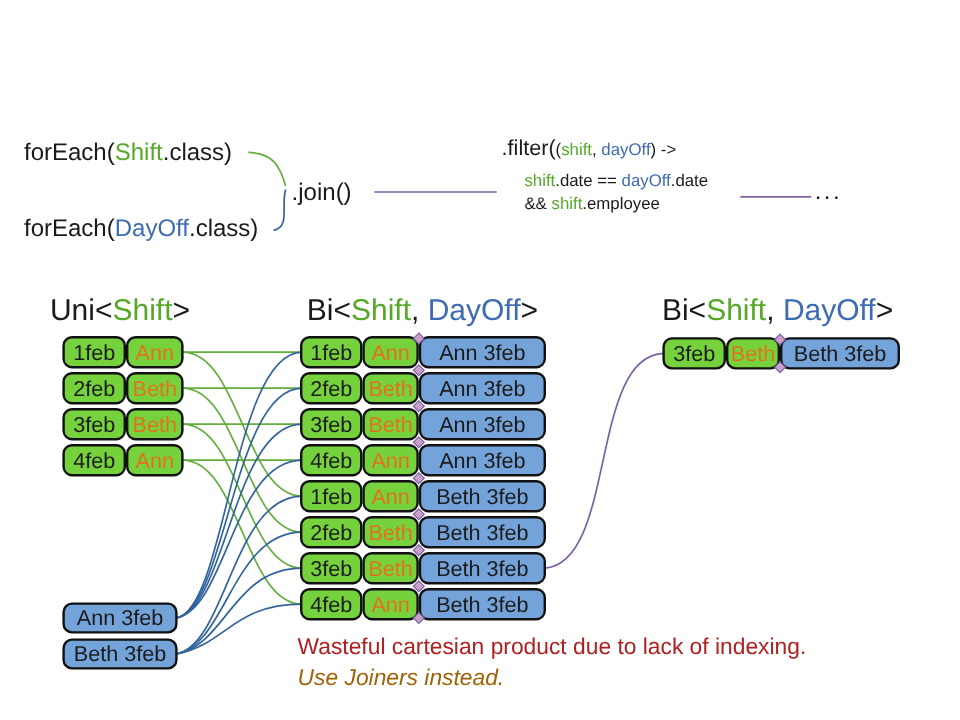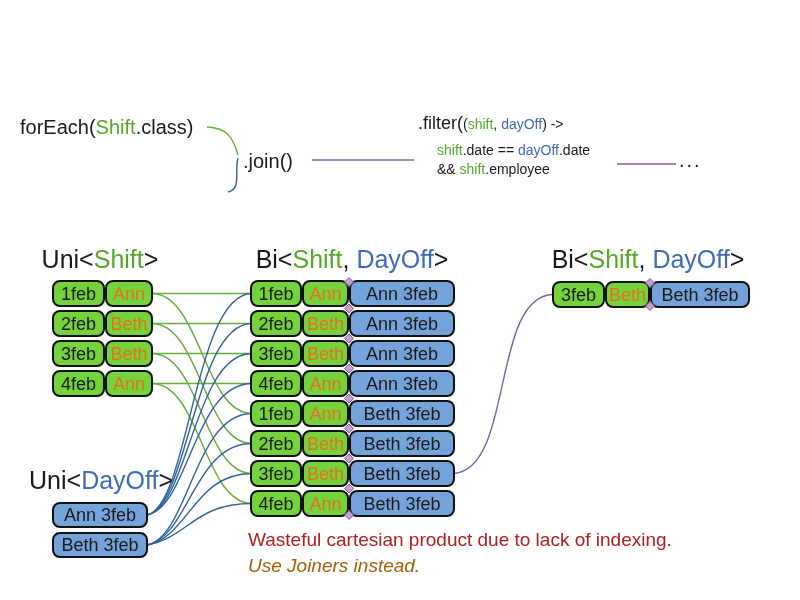--- a/index.html
+++ b/index.html
@@ -59,33 +59,33 @@
       <path d="M 147 515 C 189 507 194 383.5 252 383.5" fill="none" stroke="#31639C" stroke-width="1.4"></path>
       <path d="M 147 545 C 189 537 194 413.5 252 413.5" fill="none" stroke="#31639C" stroke-width="1.4"></path>
       <path d="M 147 545 C 189 537 194 443.5 252 443.5" fill="none" stroke="#31639C" stroke-width="1.4"></path>
       <path d="M 147 545 C 189 537 194 473.5 252 473.5" fill="none" stroke="#31639C" stroke-width="1.4"></path>
       <path d="M 147 545 C 189 537 194 503.5 252 503.5" fill="none" stroke="#31639C" stroke-width="1.4"></path>
       <path d="M 454 473.5 C 514 468.5 491 296.5 553 294.5" fill="none" stroke="#7D5FA6" stroke-width="1.4"></path>
     </svg>
 
 
   <div class="code foreach-shift"><span style="color: rgb(26, 26, 26);">forEach(</span><span style="color: rgb(85, 168, 40);">Shift</span><span style="color: rgb(26, 26, 26);">.class)</span></div>
+  <div class="code foreach-dayoff"><span style="color: rgb(26, 26, 26);">forEach(</span><span style="color: rgb(61, 107, 181);">DayOff</span><span style="color: rgb(26, 26, 26);">.class)</span></div>
   <div class="code join-label">.join()</div>
 
   <div class="filter-block">
     <div class="f-line f-line1"><span class="f-head">.filter(</span><span><span style="color: rgb(26, 26, 26);">(</span><span style="color: rgb(85, 168, 40);">shift</span><span style="color: rgb(26, 26, 26);">, </span><span style="color: rgb(61, 107, 181);">dayOff</span><span style="color: rgb(26, 26, 26);">) -&gt;</span></span></div>
     <div class="f-line f-line2"><span style="color: rgb(85, 168, 40);">shift</span><span style="color: rgb(26, 26, 26);">.date == </span><span style="color: rgb(61, 107, 181);">dayOff</span><span style="color: rgb(26, 26, 26);">.date</span></div>
     <div class="f-line f-line3"><span style="color: rgb(26, 26, 26);">&amp;&amp; </span><span style="color: rgb(85, 168, 40);">shift</span><span style="color: rgb(26, 26, 26);">.employee</span></div>
   </div>
   <div class="ellipsis">...</div>
 
   <div class="stream-label label-uni-shift"><span style="color: rgb(26, 26, 26);">Uni&lt;</span><span style="color: rgb(85, 168, 40);">Shift</span><span style="color: rgb(26, 26, 26);">&gt;</span></div>
   <div class="stream-label label-bi-product"><span style="color: rgb(26, 26, 26);">Bi&lt;</span><span style="color: rgb(85, 168, 40);">Shift</span><span style="color: rgb(26, 26, 26);">, </span><span style="color: rgb(61, 107, 181);">DayOff</span><span style="color: rgb(26, 26, 26);">&gt;</span></div>
   <div class="stream-label label-bi-result"><span style="color: rgb(26, 26, 26);">Bi&lt;</span><span style="color: rgb(85, 168, 40);">Shift</span><span style="color: rgb(26, 26, 26);">, </span><span style="color: rgb(61, 107, 181);">DayOff</span><span style="color: rgb(26, 26, 26);">&gt;</span></div>
-  <div class="stream-label label-uni-dayoff"><span style="color: rgb(26, 26, 26);">Uni&lt;</span><span style="color: rgb(61, 107, 181);">DayOff</span><span style="color: rgb(26, 26, 26);">&gt;</span></div>
 
   <div id="tables">
       <div class="cell" style="left: 52px; top: 280px; width: 53px; height: 27px; background: rgb(118, 210, 60); color: rgb(26, 26, 26);">1feb</div>
       <div class="cell" style="left: 105px; top: 280px; width: 48px; height: 27px; background: rgb(118, 210, 60); color: rgb(226, 113, 29);">Ann</div>
       <div class="cell" style="left: 52px; top: 310px; width: 53px; height: 27px; background: rgb(118, 210, 60); color: rgb(26, 26, 26);">2feb</div>
       <div class="cell" style="left: 105px; top: 310px; width: 48px; height: 27px; background: rgb(118, 210, 60); color: rgb(226, 113, 29);">Beth</div>
       <div class="cell" style="left: 52px; top: 340px; width: 53px; height: 27px; background: rgb(118, 210, 60); color: rgb(26, 26, 26);">3feb</div>
       <div class="cell" style="left: 105px; top: 340px; width: 48px; height: 27px; background: rgb(118, 210, 60); color: rgb(226, 113, 29);">Beth</div>
       <div class="cell" style="left: 52px; top: 370px; width: 53px; height: 27px; background: rgb(118, 210, 60); color: rgb(26, 26, 26);">4feb</div>
       <div class="cell" style="left: 105px; top: 370px; width: 48px; height: 27px; background: rgb(118, 210, 60); color: rgb(226, 113, 29);">Ann</div>

